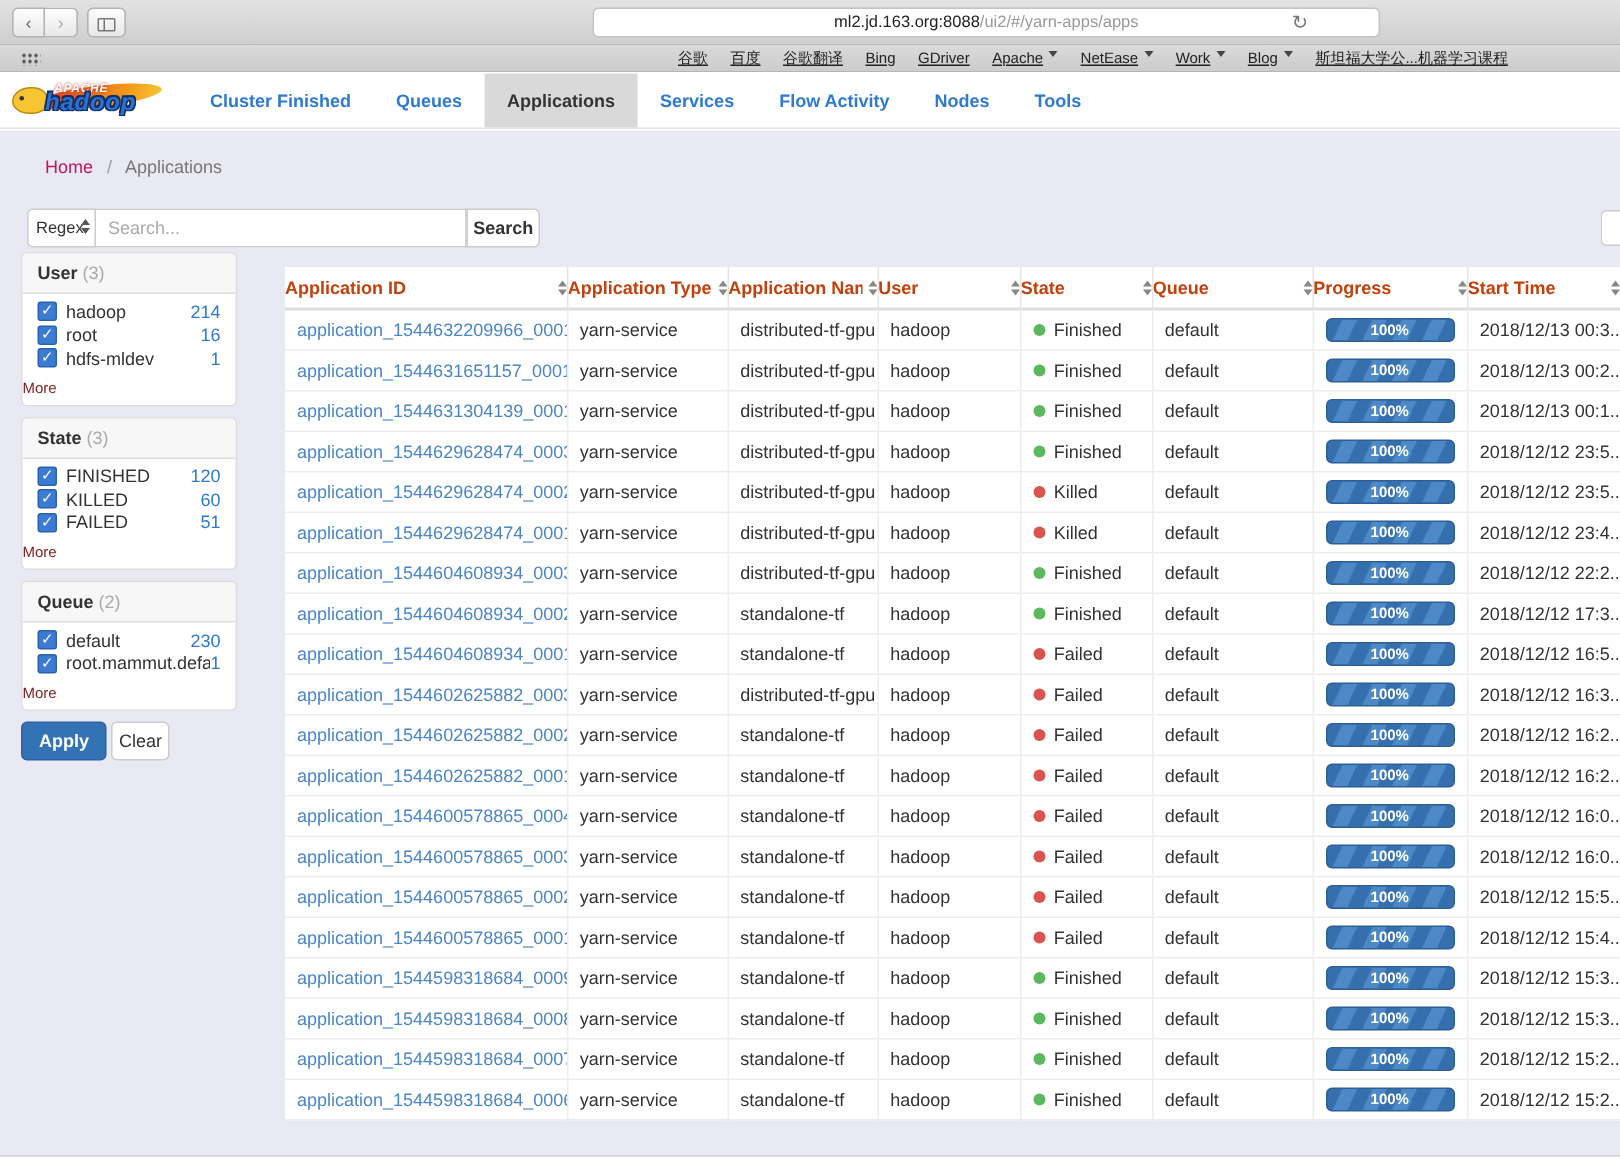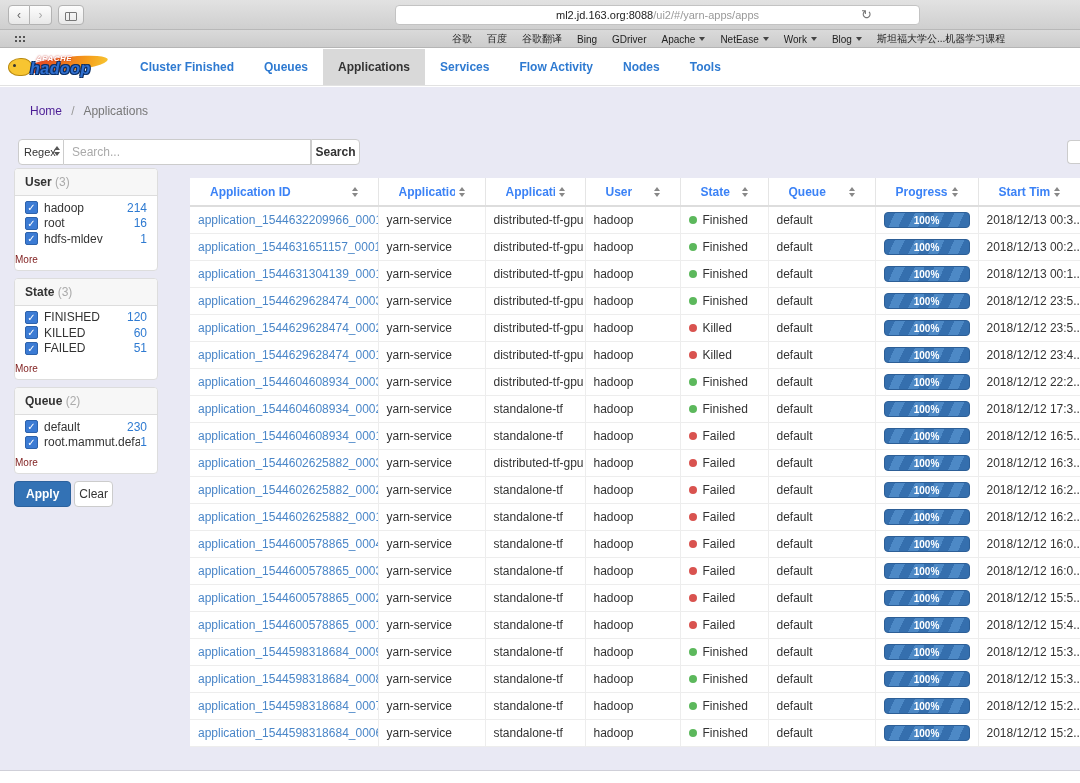--- a/index.html
+++ b/index.html
@@ -22,21 +22,21 @@
     border:1px solid #c3c3c3; border-radius:4px; font-size:11px; line-height:18px; text-align:center; color:#222; }
   .urlbar .path { color:#999; }
 
   
   .bookmarks { position:absolute; top:30px; left:0; width:1080px; height:18px;
     background:linear-gradient(#dadada,#cccccc); border-bottom:1px solid #b5b5b5; }
   .grid-ico { position:absolute; left:14px; top:5px; width:13px; height:9px;
     background-image:radial-gradient(circle, #555 1px, transparent 1.2px);
     background-size:4px 4px; }
   .bm-row { position:absolute; left:452px; top:0; height:18px; display:flex; align-items:center; gap:15px; }
-  .bm { font-size:10px; color:#222; white-space:nowrap; cursor:pointer; display:inline-flex; align-items:center; }
+  .bm { font-size:10px; color:#222; white-space:nowrap; cursor:pointer; display:inline-flex; align-items:flex-start;text-decoration:underline; }
   .bm .caret { display:none; }
   .bm.has-caret .caret { display:inline-block; width:0; height:0; margin-left:4px;
     border-left:3px solid transparent; border-right:3px solid transparent; border-top:4px solid #444; }
 
   
   .hnav { position:absolute; top:49px; left:0; width:1080px; height:37px; background:#fff;
     border-bottom:1px solid #e2e2e2; display:flex; align-items:stretch; }
   .logo { width:125px; position:relative; cursor:pointer; }
   .logo .swoosh { position:absolute; left:28px; top:8px; width:80px; height:14px;
     background:linear-gradient(100deg,#e23a24,#f59a1a 70%, #f7c531); border-radius:50% 60% 60% 40%;
@@ -52,21 +52,21 @@
     border-radius:50%; background:#333; }
   .hnav-items { display:flex; align-items:stretch; }
   .hnav-item { display:flex; align-items:center; padding:0 15px; font-size:12px; font-weight:bold;
     color:#2e7ad1; cursor:pointer; white-space:nowrap; }
   .hnav-item.active { background:#d9d9d9; color:#333; }
 
   
   .page { position:absolute; top:87px; left:0; width:1080px; height:684px; background:#e9e9f4;
     border-bottom:1px solid #cfcfd8; }
   .crumbs { position:absolute; top:104px; left:30px; font-size:12px; }
-  .crumbs .home { color:#4c1d95; cursor:pointer; }
+  .crumbs .home { color:#be185d; cursor:pointer; }
   .crumbs .sep { color:#999; margin:0 6px; }
   .crumbs .cur { color:#777; }
 
   
   .searchrow { position:absolute; top:139px; left:18px; display:flex; height:26px; }
   .sel { width:46px; height:26px; background:#fff; border:1px solid #ccc; border-radius:4px 0 0 4px;
     font-size:11px; color:#333; display:flex; align-items:center; padding-left:5px; position:relative;
     overflow:hidden; cursor:pointer; }
   .sel .stepper { position:absolute; right:3px; top:6px; display:flex; flex-direction:column; gap:2px; }
   .sel .stepper i { width:0; height:0; border-left:3px solid transparent; border-right:3px solid transparent; }
@@ -96,22 +96,22 @@
   .more { text-align:left; padding:4px 0 5px; color:#7f1d1d; font-size:10px; cursor:pointer; margin-top:3px; }
   .fbtns { display:flex; gap:3px; margin-top:3px; }
   .apply-btn { background:#3372b5; border:1px solid #2c629e; color:#fff; font-size:12px; font-weight:bold;
     padding:5px 11px; border-radius:4px; cursor:pointer; font-family:"Liberation Sans",sans-serif; }
   .clear-btn { background:#fff; border:1px solid #ccc; color:#333; font-size:12px;
     padding:5px 4px; border-radius:4px; cursor:pointer; font-family:"Liberation Sans",sans-serif; }
 
   
   .tablewrap { position:absolute; top:178px; left:190px; width:890px; background:#fff; }
   table { border-collapse:collapse; table-layout:fixed; width:890px; }
-  th { height:28px; padding:0 20px; border-bottom:2px solid #ddd; border-right:1px solid #e5e5e5;
-    font-size:12px; color:#3b82f6; text-align:right; background:#fff; }
+  th { height:28px; padding:0 0; border-bottom:2px solid #ddd; border-right:1px solid #e5e5e5;
+    font-size:12px; color:#c2410c; text-align:right; background:#fff; }
   th .thx { display:flex; align-items:center; }
   th .thx span:first-child { white-space:nowrap; overflow:hidden; }
   .sort { display:inline-flex; flex-direction:column; gap:2px; margin-left:auto; padding-left:4px; cursor:pointer; }
   .sort i { width:0; height:0; border-left:3.5px solid transparent; border-right:3.5px solid transparent; }
   .sort .u { border-bottom:4px solid #888; }
   .sort .d { border-top:4px solid #888; }
   td { height:27px; padding:0 8px; border-bottom:1px solid #ededed; border-right:1px solid #ededed;
     font-size:12px; color:#333; white-space:nowrap; overflow:hidden; }
   td a { color:#4a86c8; text-decoration:none; cursor:pointer; }
   .statex { display:inline-flex; align-items:center; }

